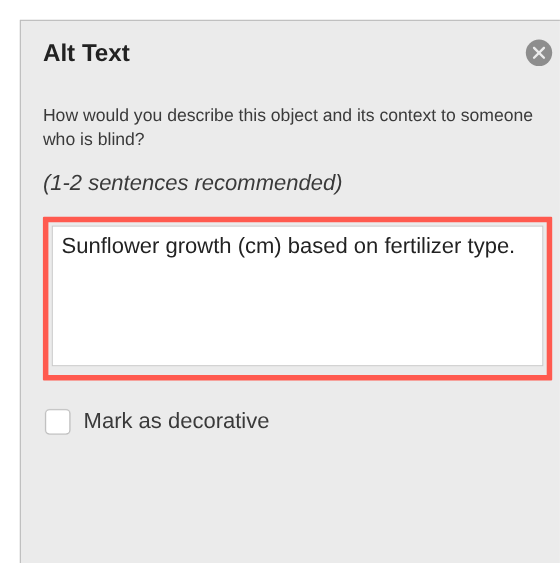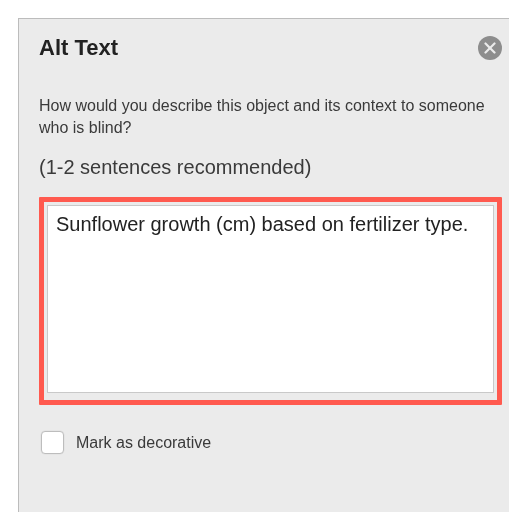--- a/index.html
+++ b/index.html
@@ -52,33 +52,34 @@
   }
   .prompt {
     font-size: 16px;
     color: #3a3a3a;
     line-height: 1.35;
     margin: 0 0 18px 0;
   }
   .recommend {
     font-size: 20px;
     color: #3a3a3a;
+    font-style: italic;
     margin: 0 0 18px 0;
   }
   .textarea-wrap {
     border: 5px solid #ff5a4f;
     border-radius: 1px;
     padding: 3px;
     background: transparent;
     margin-bottom: 26px;
   }
   .alt-textarea {
     box-sizing: border-box;
     width: 100%;
-    height: 188px;
+    height: 128px;
     resize: none;
     border: 1px solid #c9c9c9;
     background: #ffffff;
     padding: 6px 8px;
     font-size: 20px;
     font-family: inherit;
     color: #222;
     outline: none;
     line-height: 1.25;
   }
@@ -91,21 +92,21 @@
   .chk {
     width: 21px;
     height: 21px;
     border: 1px solid #bdbdbd;
     border-radius: 4px;
     background: #ffffff;
     cursor: pointer;
     box-shadow: 0 0 0 0.5px rgba(0,0,0,0.05);
   }
   .chk-label {
-    font-size: 16px;
+    font-size: 20px;
     color: #3a3a3a;
   }
 </style>
 </head>
 <body>
 
 <div class="panel">
 
   <div class="header">
     <div class="title">Alt Text</div>

